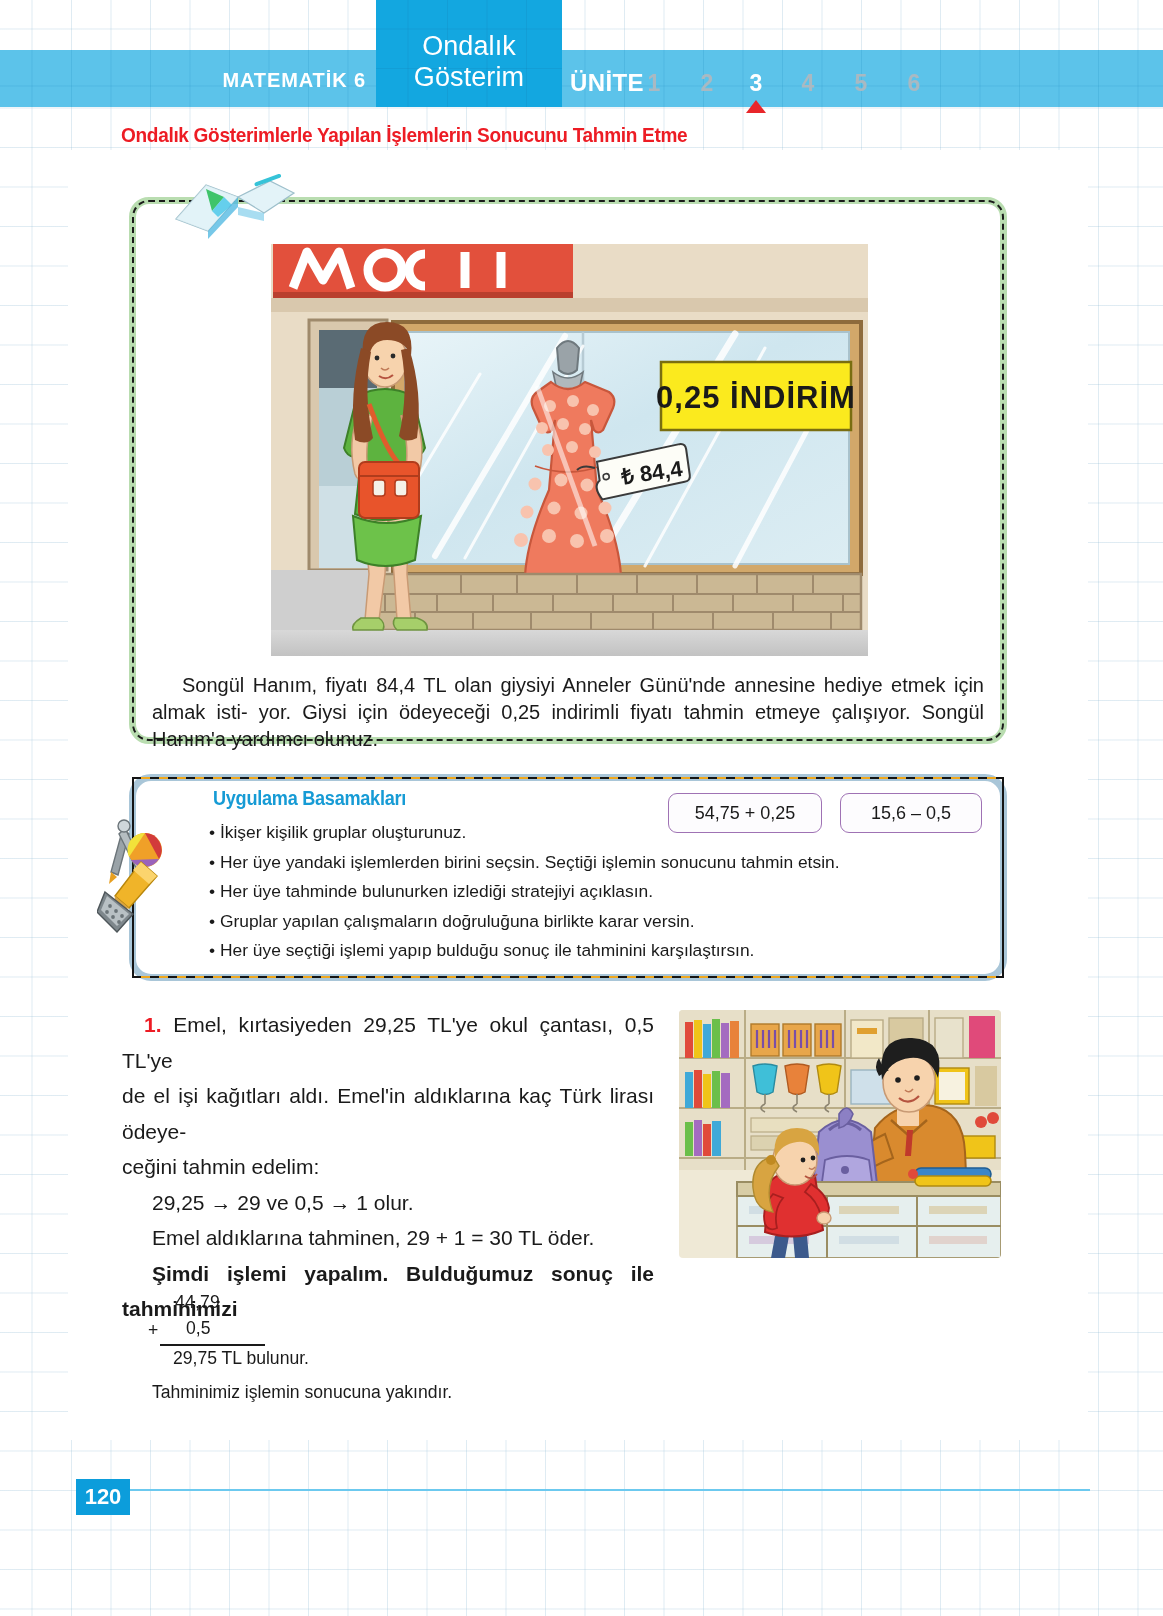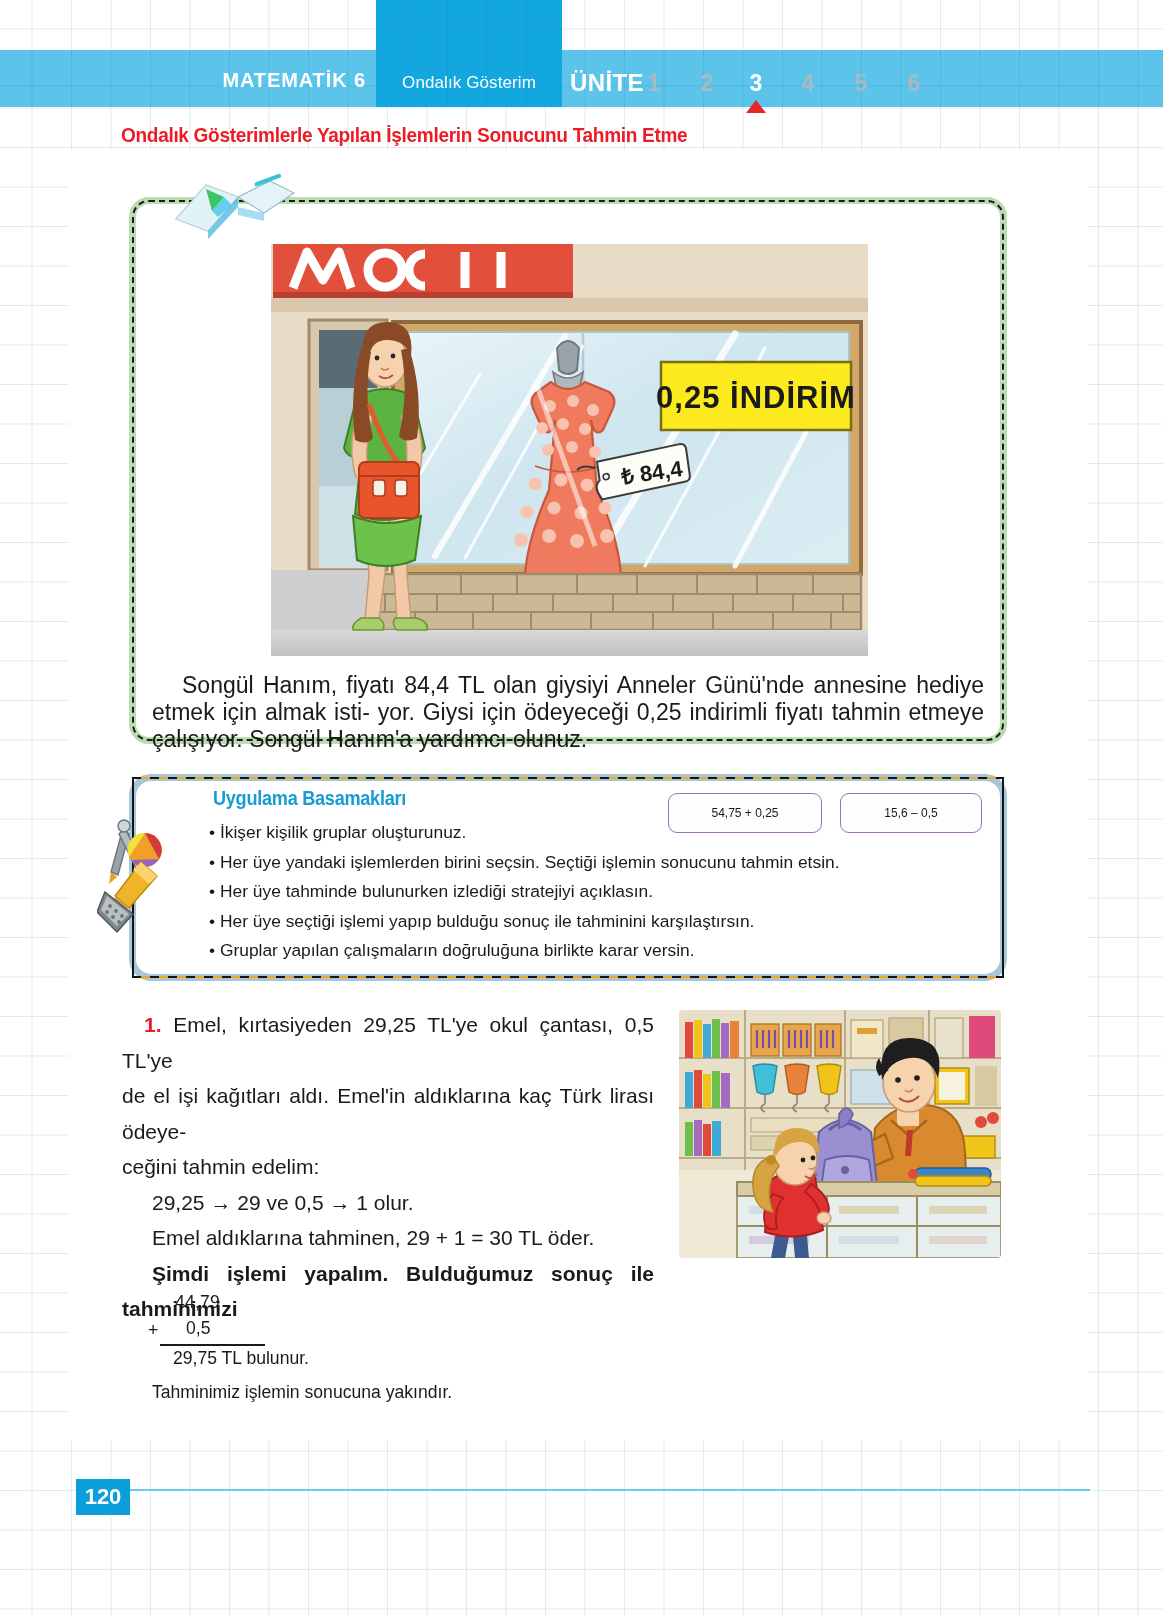--- a/index.html
+++ b/index.html
@@ -55,21 +55,21 @@
       linear-gradient(to right, rgba(20,120,175,0.20) 1px, transparent 1px),
       linear-gradient(to bottom, rgba(20,120,175,0.20) 1px, transparent 1px);
     background-size: 39.5px 39.5px;
     background-position: -8px -11px;
   }
   #subject-tab-label {
     position: absolute;
     left: 0; right: 0; bottom: 14px;
     text-align: center;
     color: #ffffff;
-    font-size: 17px;
+    font-size: 27px;
     letter-spacing: .1px;
   }
   #course-title {
     position: absolute;
     left: 160px; top: 69px;
     width: 206px;
     text-align: right;
     color: #ffffff;
     font-size: 20px;
     font-weight: bold;
@@ -145,21 +145,21 @@
     position: absolute;
     left: 265px; top: 236px;
     width: 609px; height: 420px;
     overflow: hidden;
     background: #ffffff;
   }
   #story-text {
     position: absolute;
     left: 152px; top: 672px;
     width: 832px;
-    font-size: 23px;
+    font-size: 20px;
     line-height: 27px;
     color: #1a1a1a;
     text-align: justify;
   }
   #story-text .indent { padding-left: 30px; }
 
   
   #steps-box {
     position: absolute;
     left: 129px; top: 774px;
@@ -209,21 +209,21 @@
   .op-box {
     position: absolute;
     top: 793px;
     height: 38px;
     border: 1.6px solid #9f72b4;
     border-radius: 9px;
     background: #fdfcfe;
     display: flex;
     align-items: center;
     justify-content: center;
-    font-size: 12px;
+    font-size: 18px;
     color: #1a1a1a;
   }
   #op-box-1 { left: 668px; width: 152px; }
   #op-box-2 { left: 840px; width: 140px; }
 
   
   #exercise-text {
     position: absolute;
     left: 122px; top: 1007px;
     width: 532px;
@@ -525,22 +525,22 @@
       <circle cx="16" cy="109" r="1.9"></circle>
       <circle cx="22" cy="114" r="1.9"></circle>
   </g>
 </svg>
 
 <div id="steps-heading">Uygulama Basamakları</div>
 <div id="steps-list">
   <div class="step">• İkişer kişilik gruplar oluşturunuz.</div>
   <div class="step">• Her üye yandaki işlemlerden birini seçsin. Seçtiği işlemin sonucunu tahmin etsin.</div>
   <div class="step">• Her üye tahminde bulunurken izlediği stratejiyi açıklasın.</div>
+  <div class="step">• Gruplar yapılan çalışmaların doğruluğuna birlikte karar versin.</div>
   <div class="step">• Her üye seçtiği işlemi yapıp bulduğu sonuç ile tahminini karşılaştırsın.</div>
-  <div class="step">• Gruplar yapılan çalışmaların doğruluğuna birlikte karar versin.</div>
 </div>
 <div class="op-box" id="op-box-1">54,75 + 0,25</div>
 <div class="op-box" id="op-box-2">15,6 – 0,5</div>
 
 <div id="exercise-text">
   <p class="justify" style="text-indent:22px;">
     <span class="ex-num">1.</span>
     <span>Emel, kırtasiyeden 29,25 TL'ye okul çantası, 0,5 TL'ye</span>
   </p>
   <p class="justify">de el işi kağıtları aldı. Emel'in aldıklarına kaç Türk lirası ödeye-</p>

